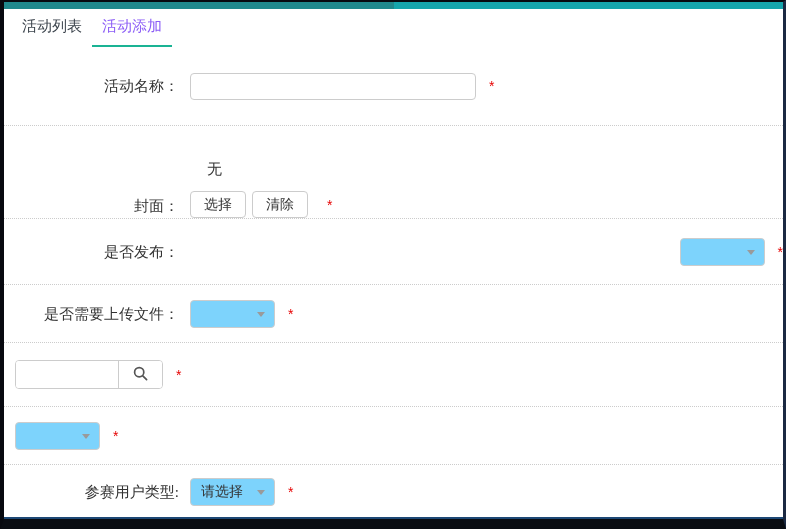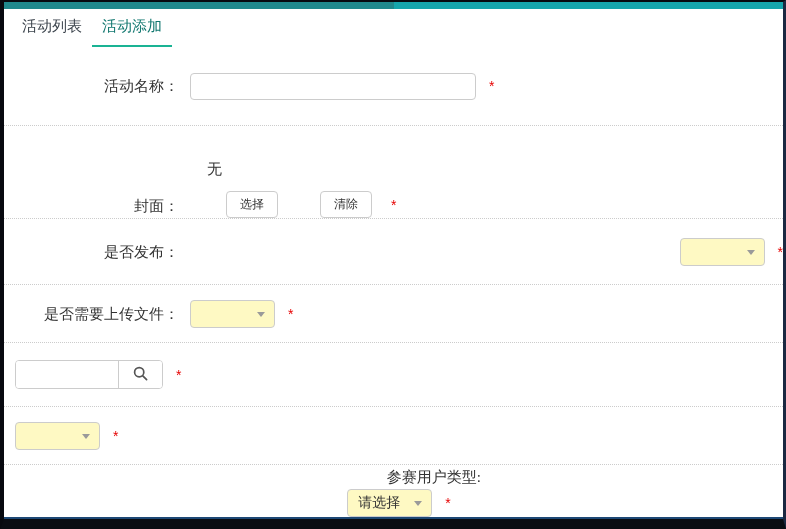--- a/index.html
+++ b/index.html
@@ -27,35 +27,35 @@
   .progress .p-right { width:50%; height:100%; }
 
   
   .tabbar { height:38px; padding-left:8px; display:flex; align-items:flex-end; }
   .tab {
     padding:8px 10px 9px 10px;
     font-size:15px; color:#3b434c;
     cursor:pointer; border-bottom:2px solid transparent;
     white-space:nowrap;
   }
-  .tab.active { color:#0f766e; border-bottom-color:#1ab394; }
+  .tab.active { color:#8b5cf6; border-bottom-color:#1ab394; }
 
   
   .row {
     display:flex; align-items:center;
     border-bottom:1px dotted #cccccc;
   }
   .row:last-child { border-bottom:none; }
   .r1 { height:79px; }
   .r2 { height:93px; align-items:flex-end; padding-top:15px; }
   .r3 { height:66px;justify-content:space-between; }
   .r4 { height:58px; }
   .r5 { height:64px; }
   .r6 { height:58px; }
-  .r7 { height:54px;flex-direction:column; }
+  .r7 { height:54px; }
 
   .lbl {
     width:175px; text-align:right;
     font-size:15px; color:#333333;
     line-height:24px; flex-shrink:0;font-family:Liberation Serif, serif;
   }
   .ctl { display:flex; align-items:center; margin-left:11px; }
 
   .req { color:#e60000; font-size:14px; margin-left:13px; line-height:1; }
 
@@ -63,44 +63,43 @@
     width:286px; height:27px;
     border:1px solid #cccccc; border-radius:4px;
     font-size:14px; color:#333; padding:0 8px;
     outline:none; background:#fff;
   }
 
   .sel {
     position:relative;
     width:85px; height:28px;
     border:1px solid #cccccc; border-radius:4px;
-    background:#fef9c3; cursor:pointer;
+    background:#7dd3fc; cursor:pointer;
     display:flex; align-items:center;
     font-size:14px; color:#333;
     padding:0 22px 0 10px;
   }
   .caret {
     position:absolute; right:9px; top:50%; margin-top:-2px;
     width:0; height:0;
     border-left:4px solid transparent;
     border-right:4px solid transparent;
     border-top:5px solid #9a9a9a;
   }
 
   
   .cover-col { margin-left:11px; }
   .cover-none { font-size:15px; color:#333; padding-left:17px; line-height:24px; }
   .cover-btns { display:flex; align-items:center; margin-top:10px; }
   .btn {
     height:27px; padding:0 13px;
     border:1px solid #cccccc; border-radius:4px;
-    background:#fff; font-size:12px; color:#333;
+    background:#fff; font-size:14px; color:#333;
     cursor:pointer; margin-right:6px;
     font-family:inherit;
-    margin-left:36px;
   }
 
   
   .search-group {
     display:flex; align-items:stretch;
     border:1px solid #cccccc; border-radius:4px;
     overflow:hidden; height:29px; background:#fff;
   }
   .search-group input {
     width:102px; border:none; outline:none;

